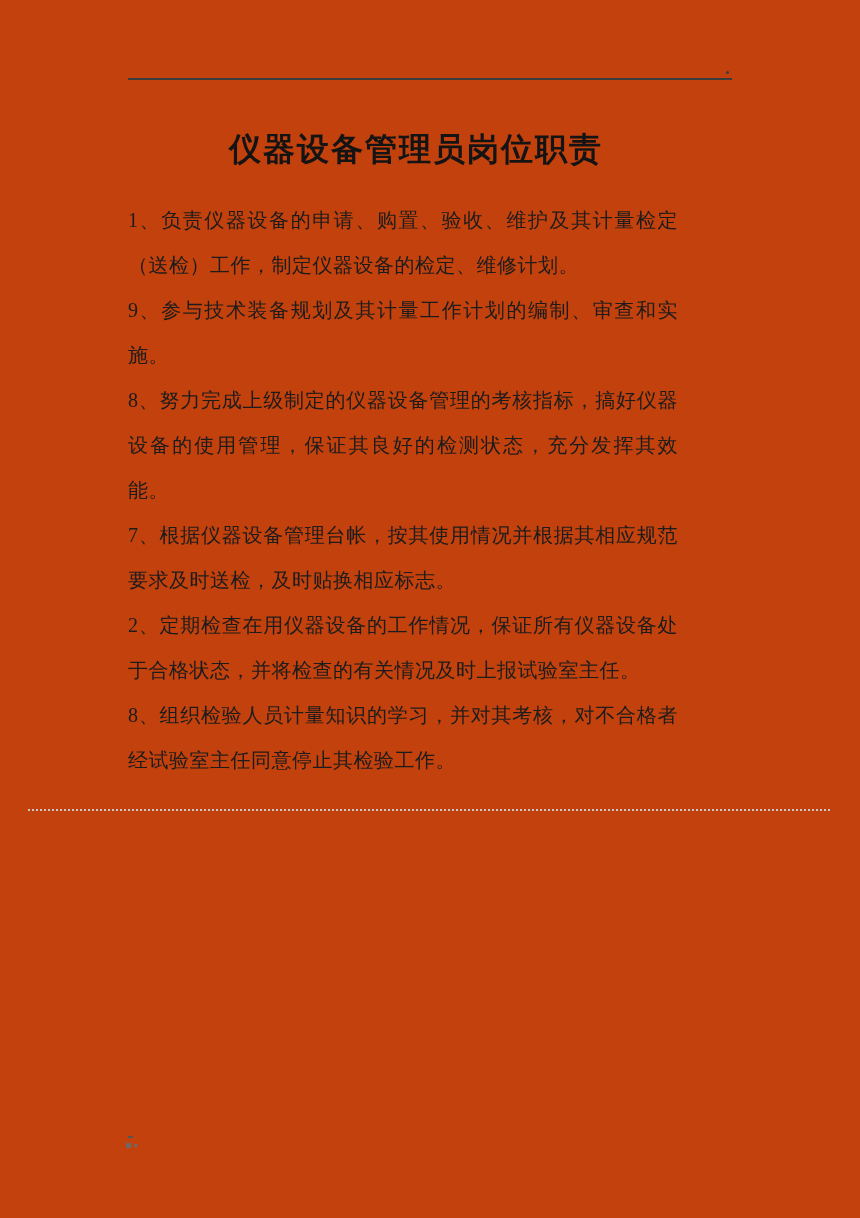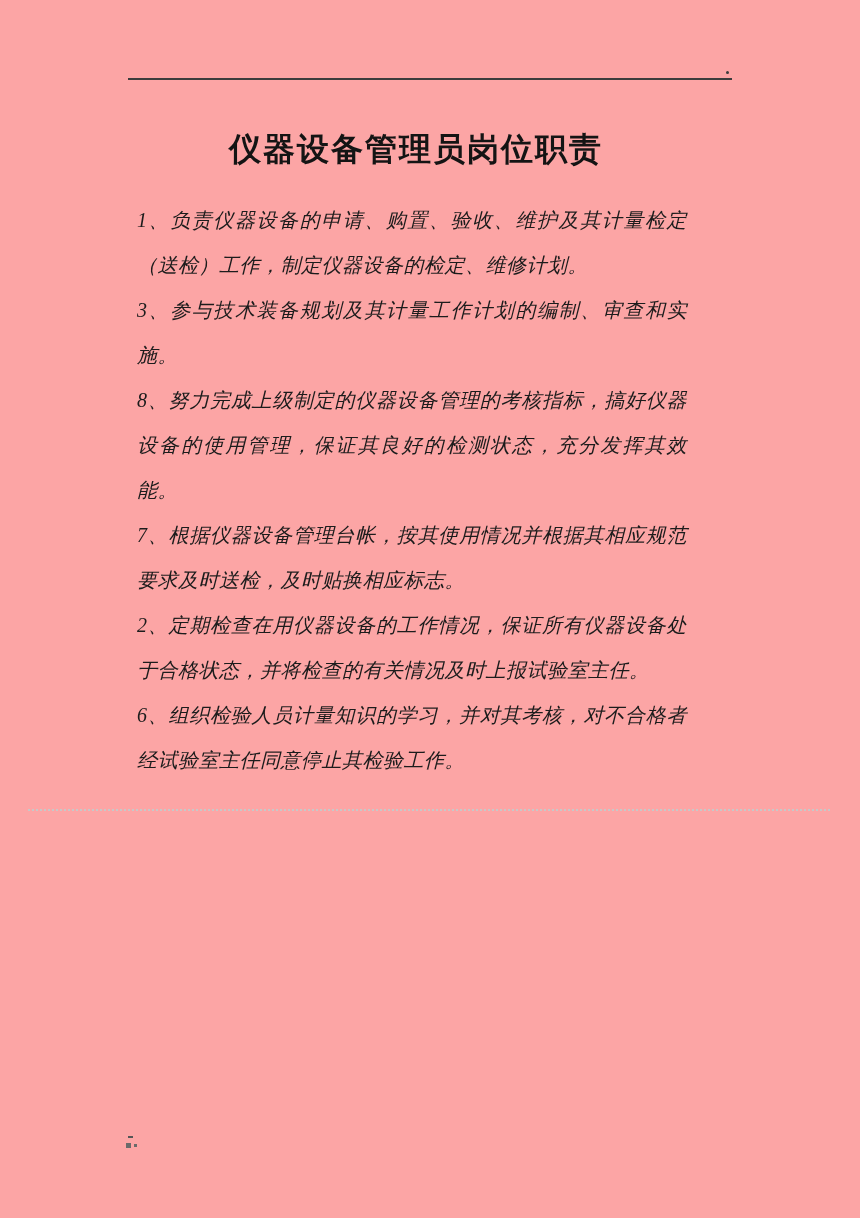--- a/index.html
+++ b/index.html
@@ -4,21 +4,21 @@
 <style>
   html, body {
     margin: 0;
     padding: 0;
     background: #ffffff;
   }
   .page {
     position: relative;
     width: 860px;
     height: 1218px;
-    background: #fca5a5;
+    background: #c2410c;
     overflow: hidden;
     font-family: "Liberation Serif", "DejaVu Serif", serif;
   }
   .top-rule {
     position: absolute;
     left: 128px;
     top: 78px;
     width: 604px;
     height: 0;
     border-top: 2px solid #3c3c3c;
@@ -40,26 +40,25 @@
     text-align: center;
     font-size: 32px;
     font-weight: 600;
     letter-spacing: 2px;
     color: #141414;
     line-height: 48px;
     white-space: nowrap;
   }
   .doc-body {
     position: absolute;
-    left: 137px;
+    left: 128px;
     top: 198px;
     width: 550px;
     color: #1c1c1c;
     z-index: 2;
-    font-style: italic;
   }
   .doc-body p {
     margin: 0;
     font-size: 20px;
     line-height: 45px;
     text-align: justify;
     text-justify: inter-character;
     letter-spacing: 0.5px;
   }
   .page-break-line {
@@ -111,25 +110,25 @@
 
   <div class="top-rule"></div>
   <div class="top-right-dot"></div>
 
   <h1 class="doc-title">仪器设备管理员岗位职责</h1>
 
   <div class="page-break-line"></div>
 
   <div class="doc-body">
     <p>1、负责仪器设备的申请、购置、验收、维护及其计量检定（送检）工作，制定仪器设备的检定、维修计划。</p>
-    <p>3、参与技术装备规划及其计量工作计划的编制、审查和实施。</p>
+    <p>9、参与技术装备规划及其计量工作计划的编制、审查和实施。</p>
     <p>8、努力完成上级制定的仪器设备管理的考核指标，搞好仪器设备的使用管理，保证其良好的检测状态，充分发挥其效能。</p>
     <p>7、根据仪器设备管理台帐，按其使用情况并根据其相应规范要求及时送检，及时贴换相应标志。</p>
     <p>2、定期检查在用仪器设备的工作情况，保证所有仪器设备处于合格状态，并将检查的有关情况及时上报试验室主任。</p>
-    <p>6、组织检验人员计量知识的学习，并对其考核，对不合格者经试验室主任同意停止其检验工作。</p>
+    <p>8、组织检验人员计量知识的学习，并对其考核，对不合格者经试验室主任同意停止其检验工作。</p>
   </div>
 
   <div class="smudge-artifact">
     <span class="smudge-dash"></span>
     <span class="smudge-dot-a"></span>
     <span class="smudge-dot-b"></span>
   </div>
 
 </div>
 

